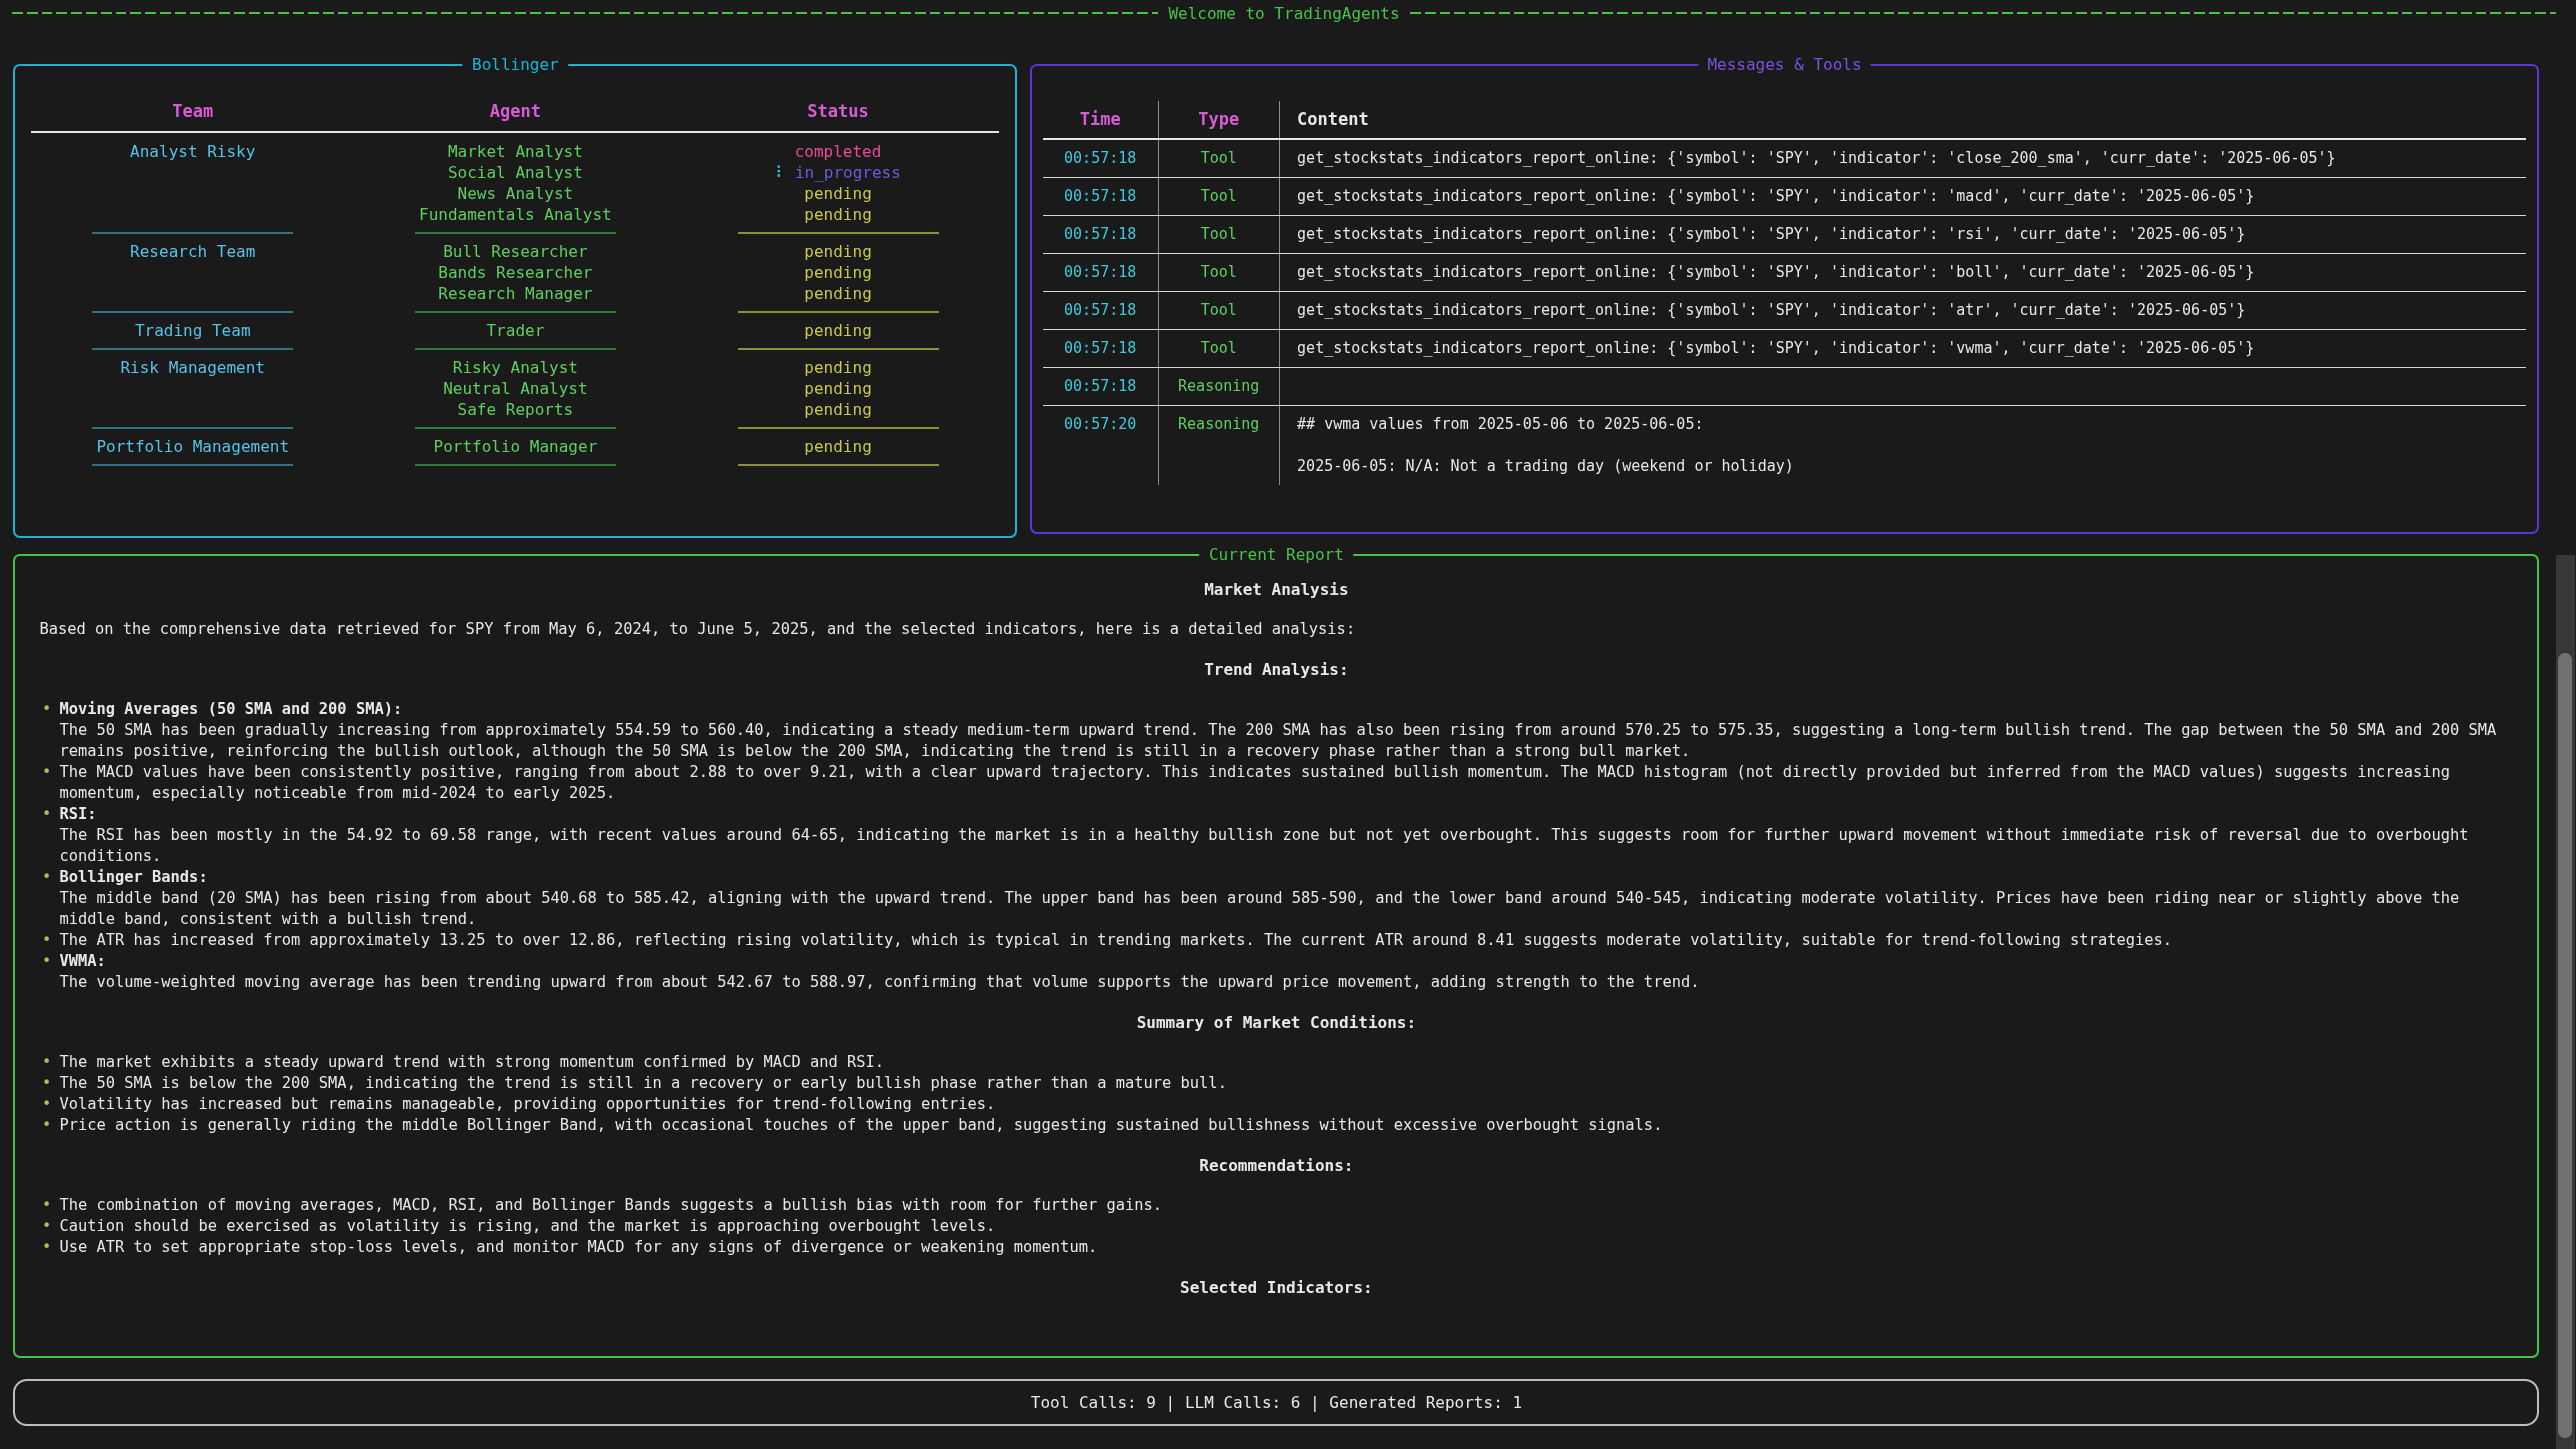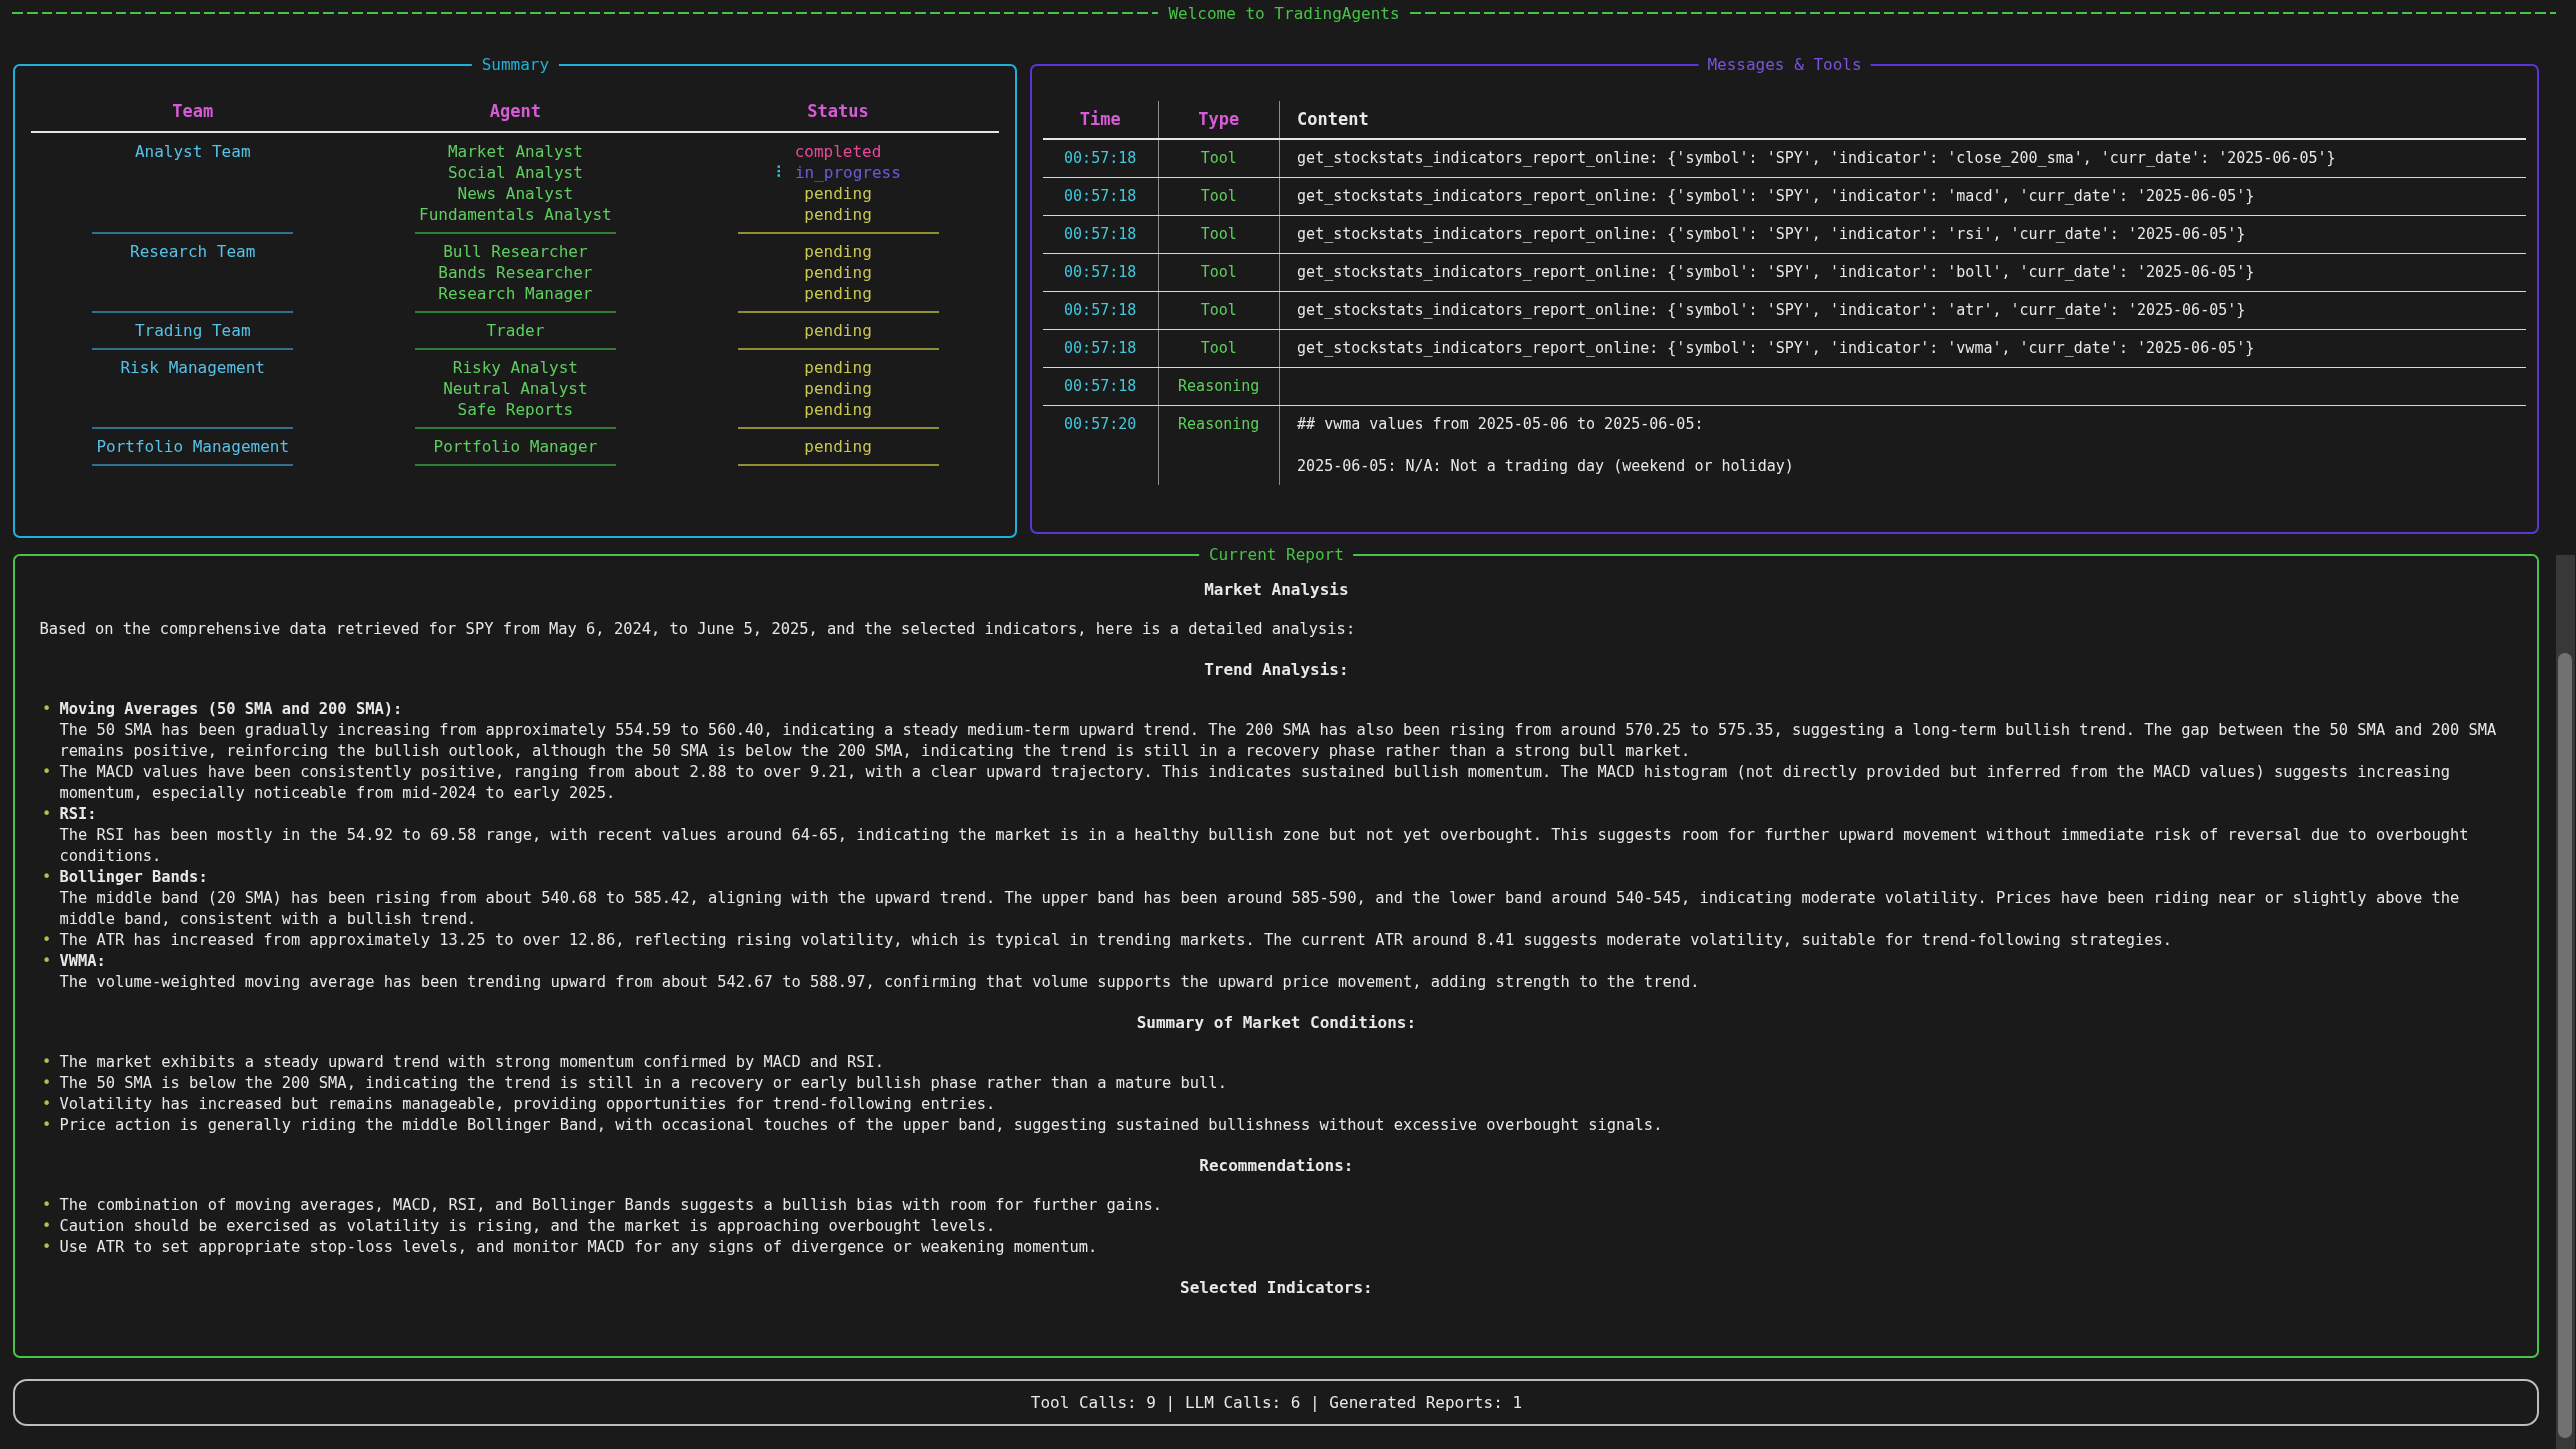--- a/index.html
+++ b/index.html
@@ -87,27 +87,27 @@
 
 <div class="screen">
 
   <div class="top-rule">
     <div class="rule-line"></div>
     <div class="rule-title">Welcome to TradingAgents</div>
     <div class="rule-line"></div>
   </div>
 
   <section class="panel progress-panel">
-    <div class="panel-title">Summary</div>
+    <div class="panel-title">Bollinger</div>
     <div class="progress-grid" id="progress-grid">
       <div class="pg-header">Team</div>
       <div class="pg-header">Agent</div>
       <div class="pg-header">Status</div>
       <div class="pg-underline full"></div>
-    <div class="pg-cell pg-team">Analyst Team</div>
+    <div class="pg-cell pg-team">Analyst Risky</div>
         <div class="pg-cell pg-agent">Market Analyst</div>
         <div class="pg-cell pg-status"><span style="color: #ec4899;">completed</span></div>
         <div class="pg-cell pg-team"></div>
         <div class="pg-cell pg-agent">Social Analyst</div>
         <div class="pg-cell pg-status"><span class="spinner">⠇</span><span style="color: rgb(106, 91, 224);">in_progress</span></div>
         <div class="pg-cell pg-team"></div>
         <div class="pg-cell pg-agent">News Analyst</div>
         <div class="pg-cell pg-status"><span style="color: rgb(201, 200, 79);">pending</span></div>
         <div class="pg-cell pg-team"></div>
         <div class="pg-cell pg-agent">Fundamentals Analyst</div>

